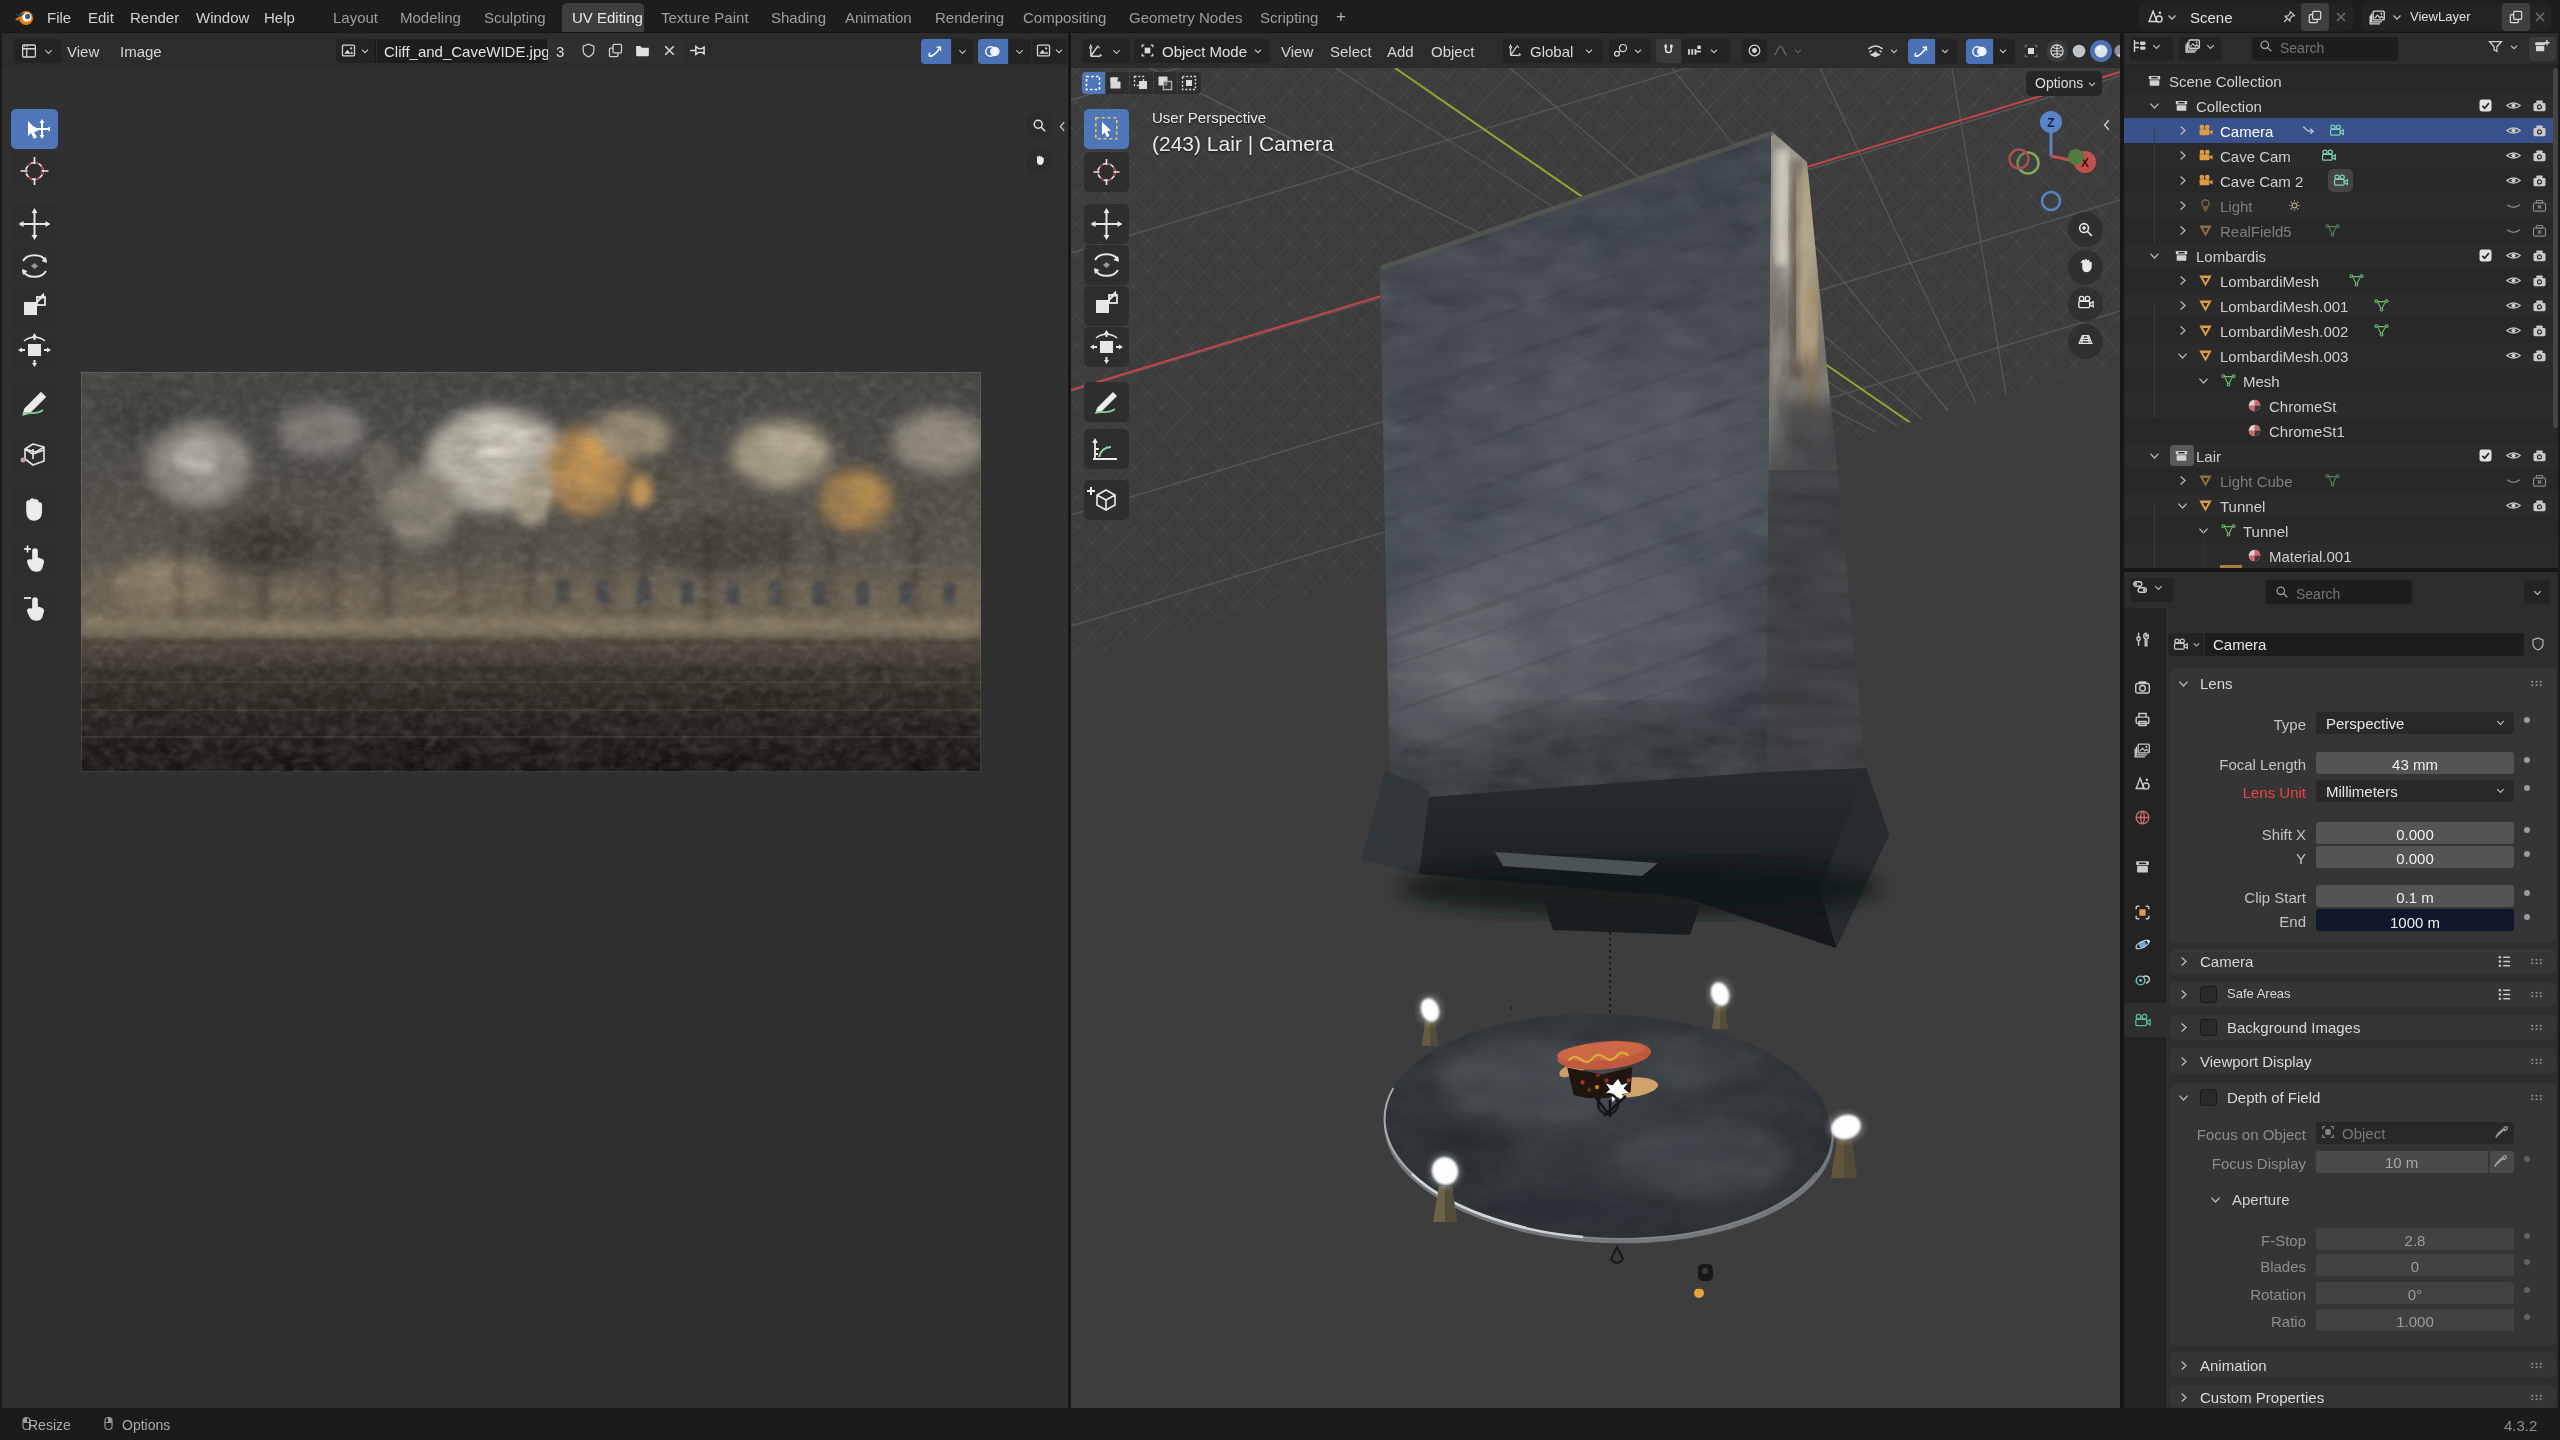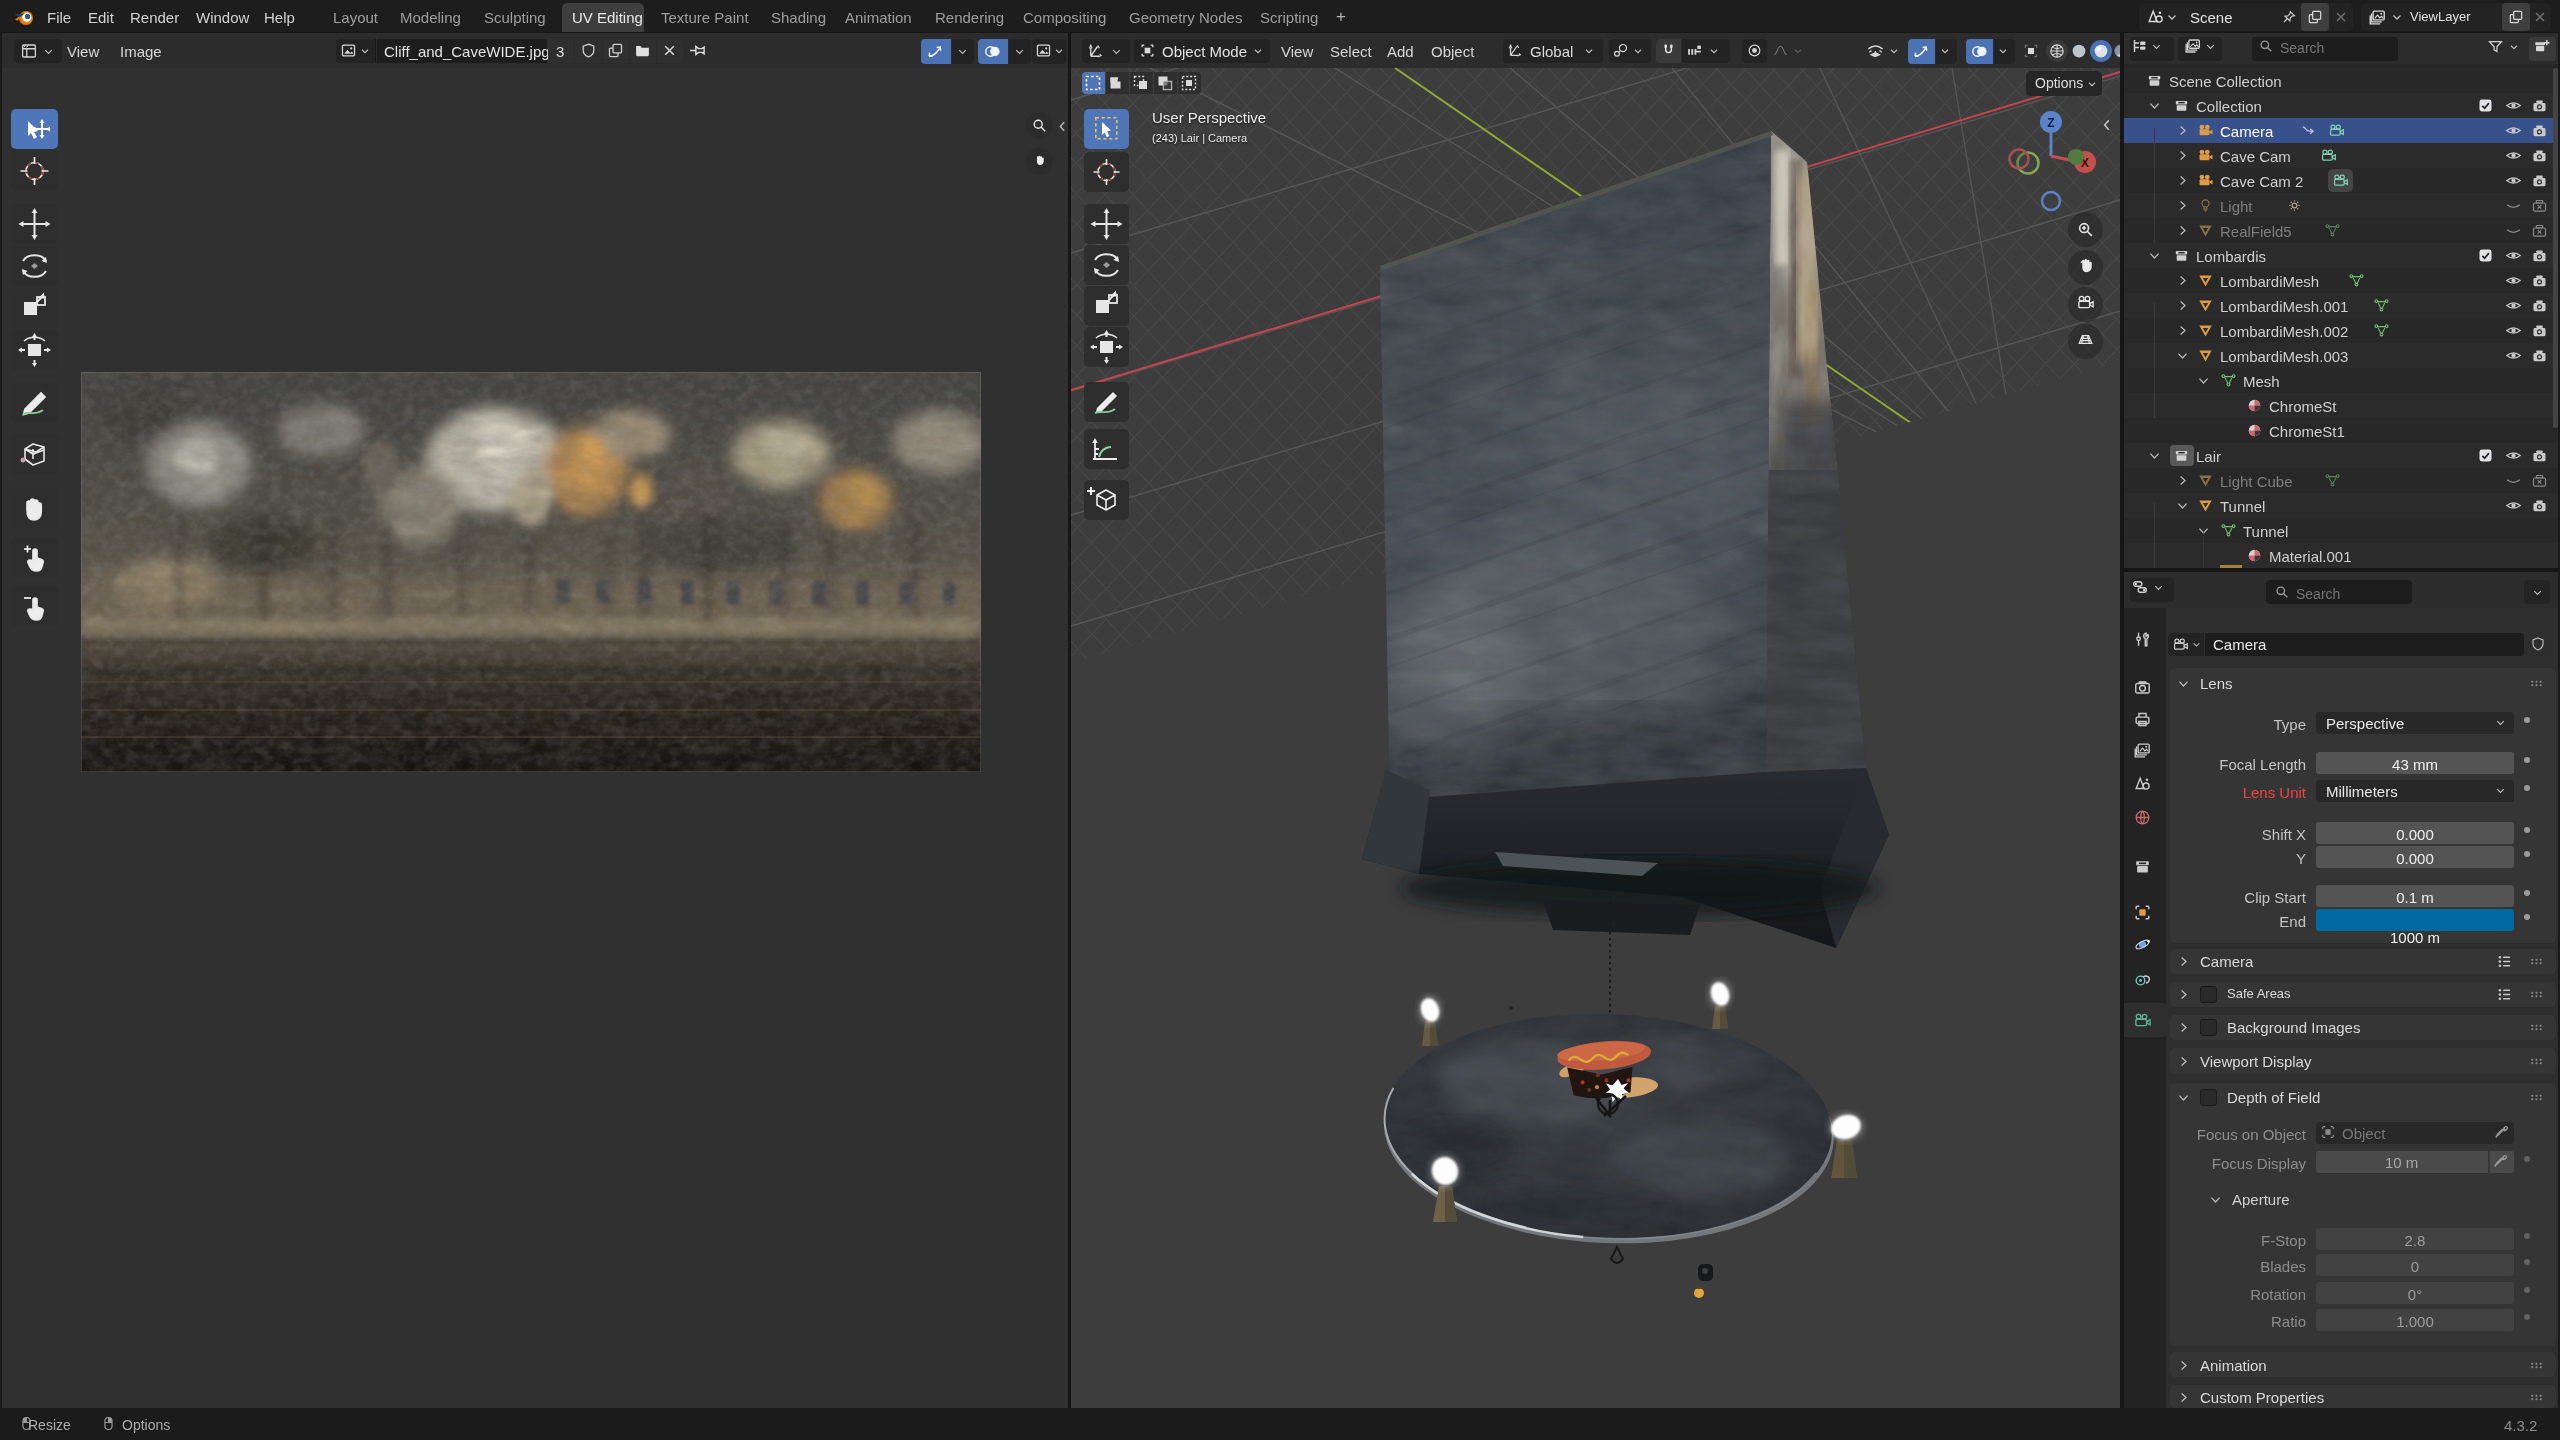--- a/index.html
+++ b/index.html
@@ -1095,21 +1095,21 @@
     </g>
 </svg>
 
 <div style="position:absolute;left:2026px;top:71px;width:76px;height:25px;background:#262626;border-radius:5px"></div>
 <div class="txt" style="left:2035px;top:76px;color:#dcdcdc;font-size:14px">Options</div>
 <svg class="ic" style="position:absolute;left:2086px;top:78px;width:12px;height:12px;color:#bdbdbd">
     <use href="#i-vsm"></use>
   </svg>
 
 <div class="txt" style="left:1152px;top:110px;color:#ececec;font-size:15px;text-shadow:0 1px 2px rgba(0,0,0,.7)">User Perspective</div>
-<div class="txt" style="left:1152px;top:133px;color:#ececec;font-size:11px;text-shadow:0 1px 2px rgba(0,0,0,.7)">(243) Lair | Camera</div>
+<div class="txt" style="left:1152px;top:133px;color:#ececec;font-size:21px;text-shadow:0 1px 2px rgba(0,0,0,.7)">(243) Lair | Camera</div>
 
 <div class="vtoolbtn act" style="top:109px"></div>
 <div class="vtoolbtn" style="top:152px"></div>
 <div class="vtoolbtn" style="top:204px"></div>
 <div class="vtoolbtn" style="top:245px"></div>
 <div class="vtoolbtn" style="top:286px"></div>
 <div class="vtoolbtn" style="top:327px"></div>
 <div class="vtoolbtn" style="top:382px"></div>
 <div class="vtoolbtn" style="top:429px"></div>
 <div class="vtoolbtn" style="top:480px"></div>
@@ -1599,21 +1599,21 @@
     <div class="plabel" style="left:-4px;top:254px;width:186px;color:#c3c3c3">Shift X</div>
     <div class="pfield" style="left:192px;top:250px;width:198px;height:22px;background:#545454;color:#f0f0f0;padding-top:4px">0.000</div>
     <div class="dot" style="left:400px;top:255px"></div>
     <div class="plabel" style="left:-4px;top:278px;width:186px;color:#c3c3c3">Y</div>
     <div class="pfield" style="left:192px;top:274px;width:198px;height:22px;background:#545454;color:#f0f0f0;padding-top:4px">0.000</div>
     <div class="dot" style="left:400px;top:279px"></div>
     <div class="plabel" style="left:-4px;top:317px;width:186px;color:#c3c3c3">Clip Start</div>
     <div class="pfield" style="left:192px;top:313px;width:198px;height:22px;background:#545454;color:#f0f0f0;padding-top:4px">0.1 m</div>
     <div class="dot" style="left:400px;top:318px"></div>
     <div class="plabel" style="left:-4px;top:341px;width:186px;color:#c3c3c3">End</div>
-    <div class="pfield" style="left:192px;top:337px;width:198px;height:22px;background:#0369a1;color:#f0f0f0;padding-top:20px">1000 m</div>
+    <div class="pfield" style="left:192px;top:337px;width:198px;height:22px;background:#0f172a;color:#f0f0f0;padding-top:5px">1000 m</div>
     <div class="dot" style="left:400px;top:342px"></div>
     <div class="panel" style="top:377px;height:25px"></div>
     <svg class="ic" style="position:absolute;left:52px;top:382px;width:15px;height:15px;color:#bdbdbd">
       <use href="#i-chevr"></use>
     </svg>
     <div class="txt" style="left:76px;top:382px;color:#d9d9d9;font-size:15px">Camera</div>
     <svg class="ic" style="position:absolute;left:372px;top:381px;width:17px;height:17px;color:#c5c5c5">
       <use href="#i-list"></use>
     </svg>
     <svg class="ic" style="position:absolute;left:404px;top:381px;width:17px;height:17px;color:#8b8b8b">

